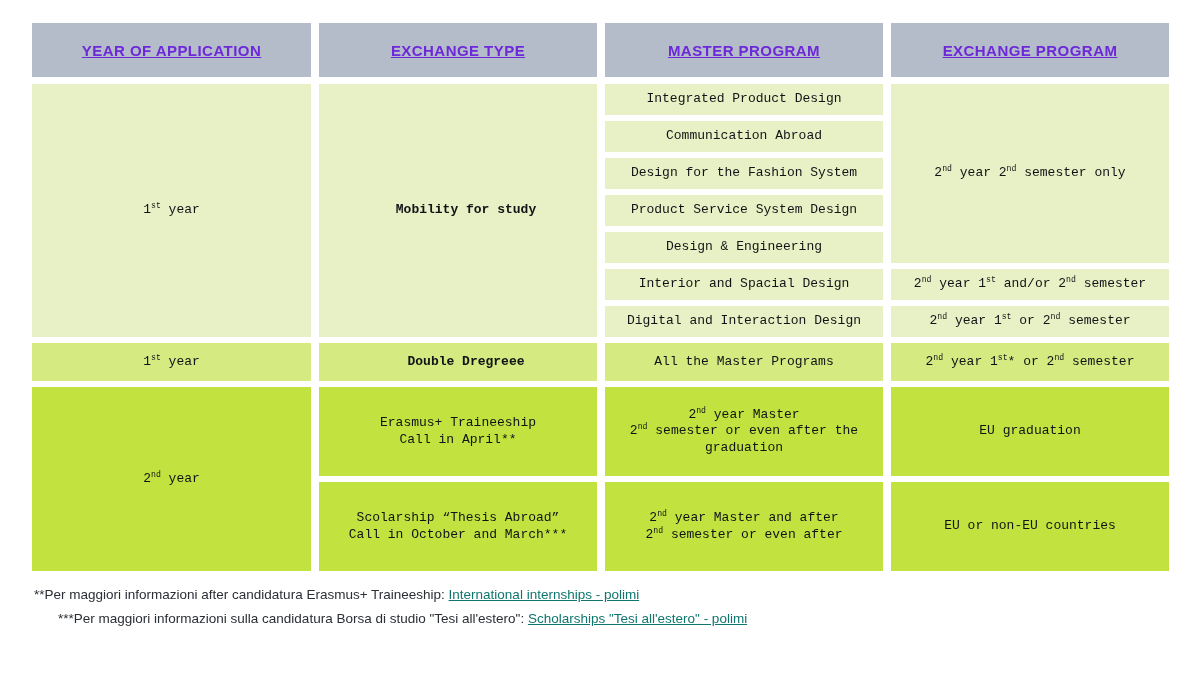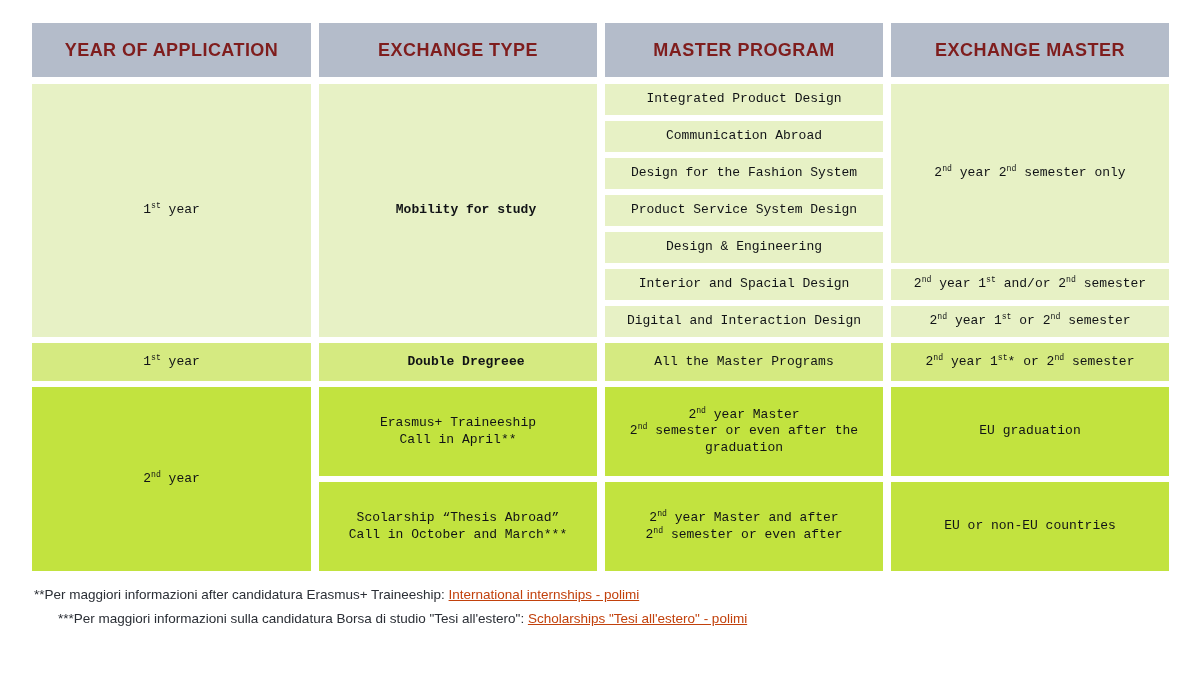--- a/index.html
+++ b/index.html
@@ -47,24 +47,25 @@
   .tbl td.gapped, .tbl th.gapped {
     border-top-width: 3px;
     border-bottom-width: 3px;
   }
 
   .hdr {
     background: #b4bcca;
     height: 54px;
     text-align: center;
     font-weight: bold;
-    font-size: 18px;
+    font-size: 15px;
     letter-spacing: 0.45px;
-    color: #7f1d1d;
+    color: #6d28d9;
     border-bottom-width: 4px !important;
+    text-decoration: underline;
   }
 
   .lt  { background: #e7f1c5; }
   .mid { background: #d5ea81; }
   .dk  { background: #c2e33f; }
 
   .cell {
     text-align: center;
     font-size: 13px;
     line-height: 1.28;
@@ -88,21 +89,21 @@
     font-size: 13.5px;
     color: #2a2e35;
     line-height: 1.0;
   }
   .note {
     margin-bottom: 10px;
     white-space: nowrap;
   }
   .note:last-child { margin-bottom: 0; margin-left: 24px; }
   .lnk {
-    color: #c2410c;
+    color: #0f766e;
     text-decoration: underline;
     cursor: pointer;
   }
 </style>
 </head>
 <body>
 
 <div class="page">
 
   <table class="tbl">
@@ -111,21 +112,21 @@
         <col class="c-type">
         <col class="c-prog">
         <col class="c-period">
     </colgroup>
 
     <thead>
       <tr>
         <th class="hdr gapped">YEAR OF APPLICATION</th>
         <th class="hdr gapped">EXCHANGE TYPE</th>
         <th class="hdr gapped">MASTER PROGRAM</th>
-        <th class="hdr gapped">EXCHANGE MASTER</th>
+        <th class="hdr gapped">EXCHANGE PROGRAM</th>
       </tr>
     </thead>
 
     <tbody>
 
       <tr class="prog-row">
         <td class="lt gapped" rowspan="7">
           <div class="cell">1<sup>st</sup> year</div>
         </td>
         <td class="lt gapped" rowspan="7">

